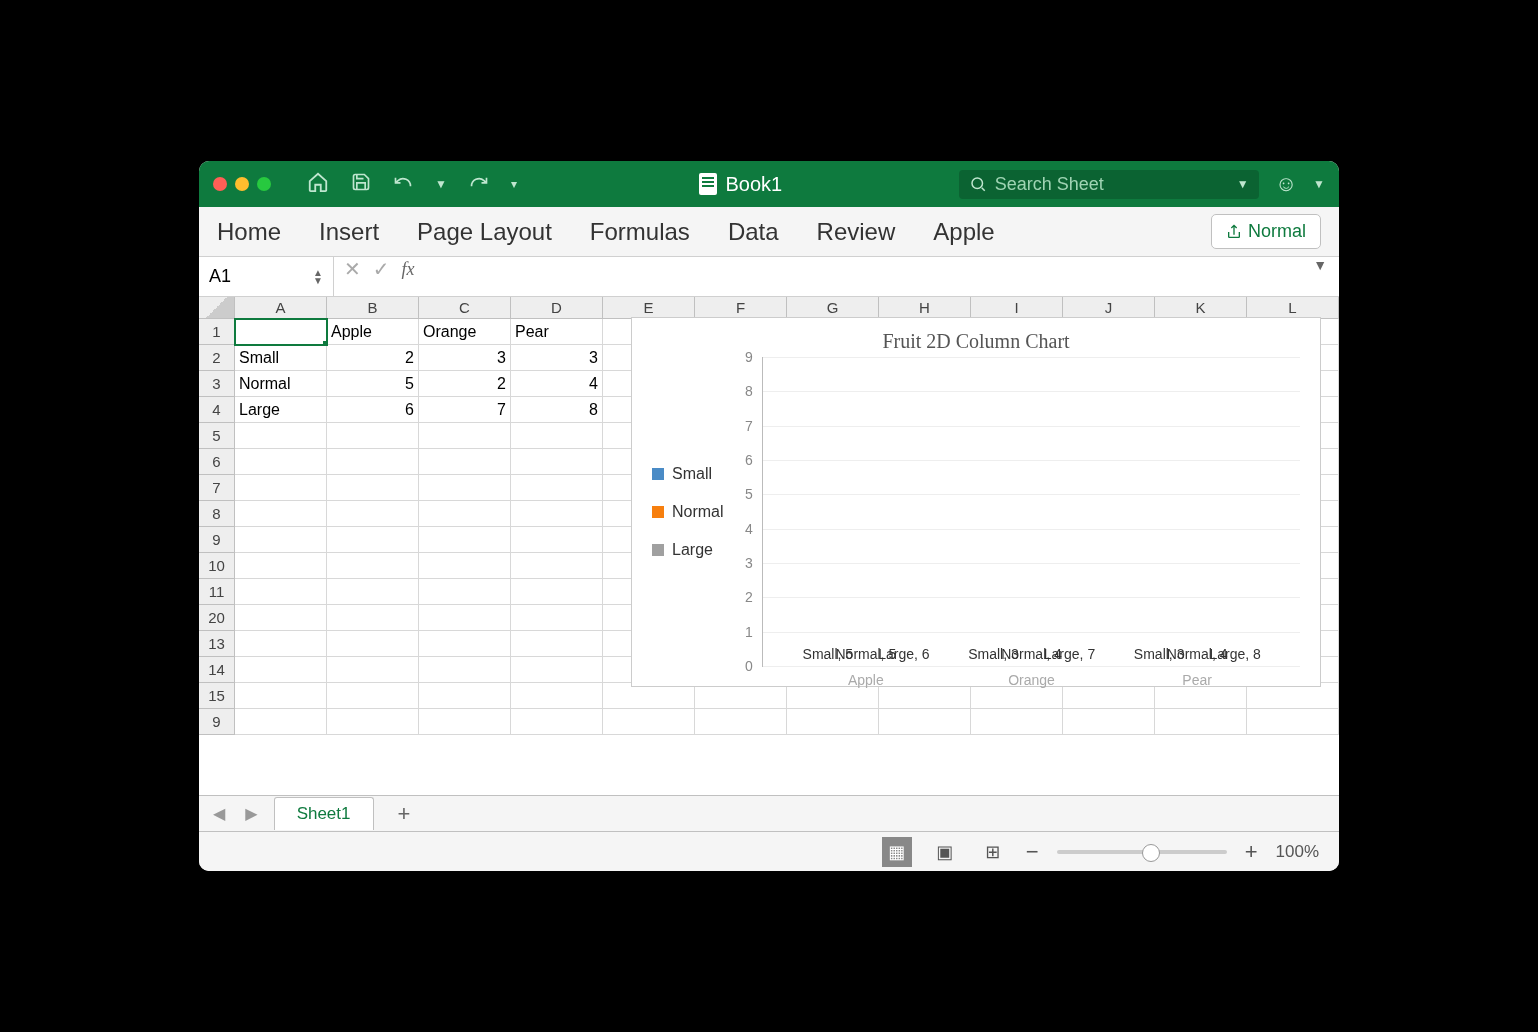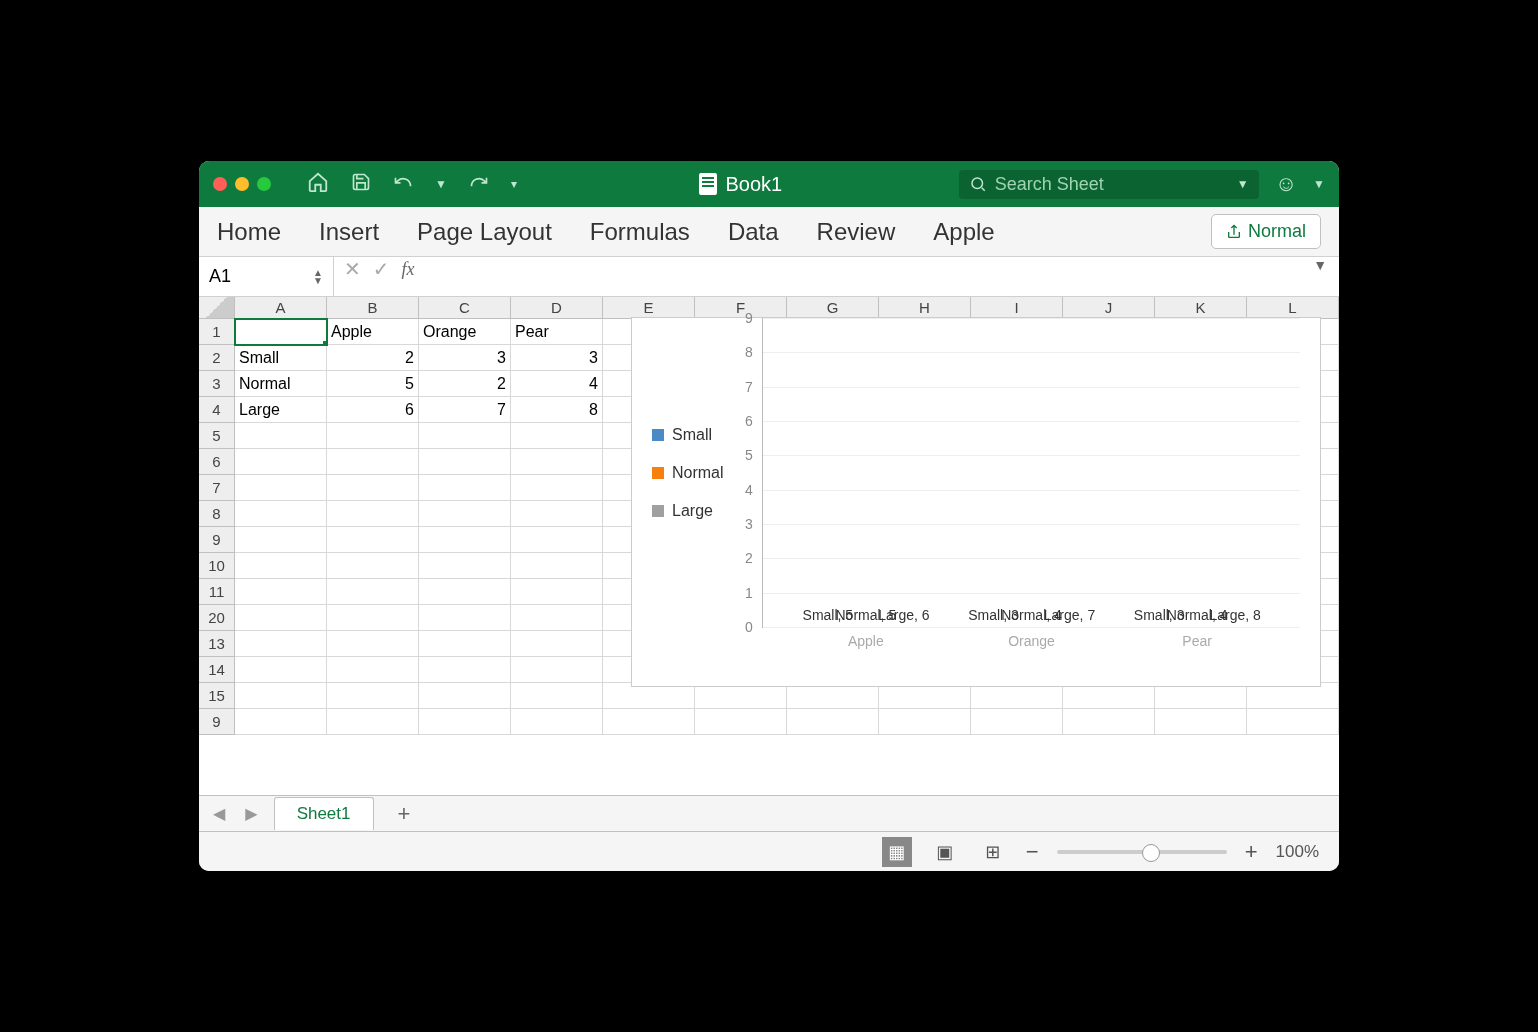--- a/index.html
+++ b/index.html
@@ -396,20 +396,21 @@
           <div class="cell"></div>
           <div class="cell"></div>
           <div class="cell"></div>
           <div class="cell"></div>
           <div class="cell"></div>
           <div class="cell"></div>
         </div>
       </div>
 
     <div class="chart-obj">
+      <div class="chart-title">Fruit 2D Column Chart</div>
       <div class="chart-body">
         <div class="legend">
             <div>
               <span class="sw" style="background:#4a8bc6"></span>
               <span>Small</span>
             </div>
             <div>
               <span class="sw" style="background:#f77f0e"></span>
               <span>Normal</span>
             </div>

